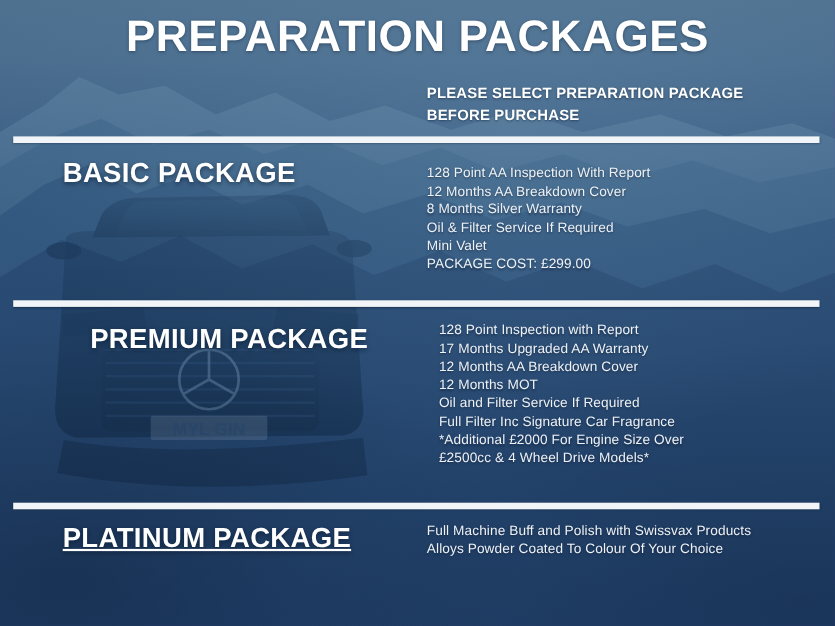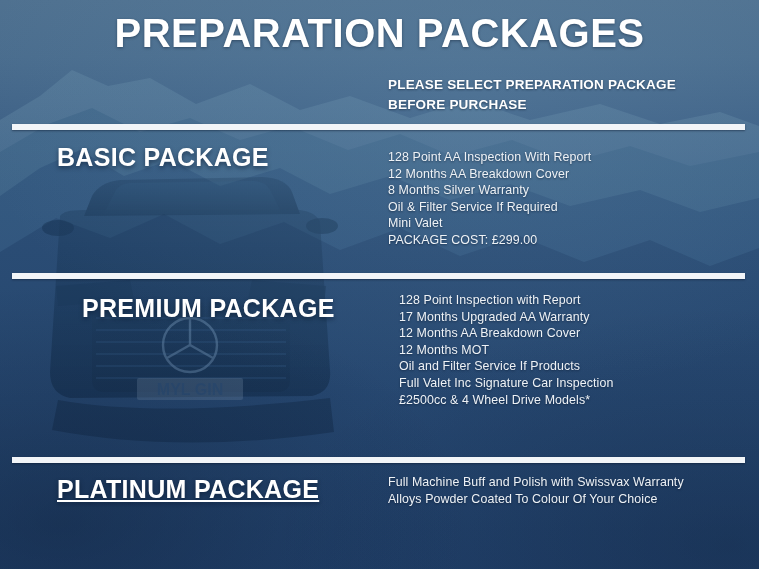--- a/index.html
+++ b/index.html
@@ -232,25 +232,26 @@
       <div>Mini Valet</div>
       <div>PACKAGE COST: £299.00</div>
     </div>
 
     <div class="pkg-name" id="pkg-name-premium">PREMIUM PACKAGE</div>
     <div class="pkg-list" id="pkg-list-premium">
       <div>128 Point Inspection with Report</div>
       <div>17 Months Upgraded AA Warranty</div>
       <div>12 Months AA Breakdown Cover</div>
       <div>12 Months MOT</div>
-      <div>Oil and Filter Service If Products</div>
-      <div>Full Valet Inc Signature Car Inspection</div>
+      <div>Oil and Filter Service If Required</div>
+      <div>Full Filter Inc Signature Car Fragrance</div>
+      <div>*Additional £2000 For Engine Size Over</div>
       <div>£2500cc &amp; 4 Wheel Drive Models*</div>
     </div>
 
     <div class="pkg-name" id="pkg-name-platinum">PLATINUM PACKAGE</div>
     <div class="pkg-list" id="pkg-list-platinum">
-      <div>Full Machine Buff and Polish with Swissvax Warranty</div>
+      <div>Full Machine Buff and Polish with Swissvax Products</div>
       <div>Alloys Powder Coated To Colour Of Your Choice</div>
     </div>
 
   </div>
 </div>
 
 </body></html>

